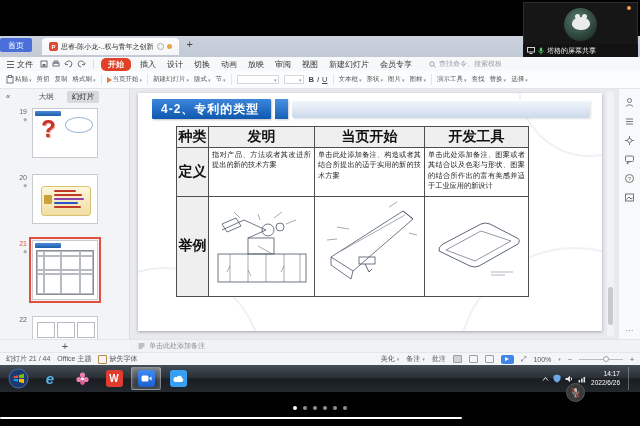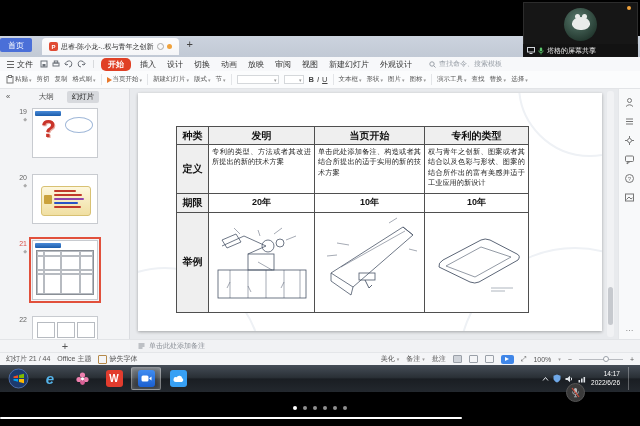--- a/index.html
+++ b/index.html
@@ -63,21 +63,21 @@
   
   .editor{flex:1;background:#e8eaed;position:relative;min-width:0;}
   .slide{position:absolute;left:8px;top:4px;right:16px;bottom:8px;background:#fff;box-shadow:0 1px 3px rgba(0,0,0,.3);overflow:hidden;}
   .arc{position:absolute;border:2px solid #eef1f5;border-radius:50%;}
   .slide-title-row{position:absolute;left:14px;top:6px;right:12px;height:20px;display:flex;align-items:center;gap:4px;}
   .banner{background:linear-gradient(180deg,#3c86dc,#0f58b0);color:#fff;font-weight:bold;font-size:12px;height:20px;display:flex;align-items:center;padding:0 12px 0 9px;letter-spacing:1px;border-radius:1px;box-shadow:1px 1px 2px rgba(0,0,0,.25);flex:none;}
   .banner-sq{width:13px;height:20px;background:linear-gradient(180deg,#4c90e0,#1561b8);box-shadow:1px 1px 2px rgba(0,0,0,.2);flex:none;}
   .banner-tail{flex:1;height:18px;background:linear-gradient(180deg,#f3f7fc,#ccd9ec);border-radius:2px;box-shadow:inset 0 1px 1px #fff,1px 1px 2px rgba(0,0,0,.12);}
   .ptable{position:absolute;left:38px;top:33px;width:352px;border-collapse:collapse;table-layout:fixed;background:#fff;}
   .ptable td{border:1px solid #4f4f4f;}
-  .hd,.lbl{background:#efefef;font-weight:bold;font-size:10px;text-align:center;color:#111;}
+  .hd,.lbl{background:#efefef;font-weight:bold;font-size:14px;text-align:center;color:#111;}
   .hd{height:15px;}
   .deftxt{font-size:7.2px;color:#222;padding:2px 3px 4px;line-height:1.45;text-align:justify;vertical-align:top;}
   .term{font-size:9px;font-weight:bold;text-align:center;height:16px;color:#111;}
   .ex{height:97px;text-align:center;vertical-align:middle;}
   .scroll{position:absolute;right:4px;top:2px;bottom:2px;width:7px;background:#f1f2f4;border-radius:3px;}
   .sthumb{position:absolute;left:1px;right:1px;top:196px;height:38px;background:#c6c9ce;border-radius:3px;}
   .rightbar{width:22px;background:#f8f9fa;border-left:1px solid #e4e6e9;display:flex;flex-direction:column;align-items:center;padding:8px 0 4px;gap:8px;box-sizing:border-box;flex:none;}
   .rightbar .more{margin-top:auto;font-size:8px;color:#888;line-height:1;}
   
   .bottomrow{height:12px;display:flex;flex:none;border-top:1px solid #e2e4e7;}
@@ -161,21 +161,21 @@
       <span class="msep"></span>
       <span class="mtab active">开始</span>
       <span class="mtab">插入</span>
       <span class="mtab">设计</span>
       <span class="mtab">切换</span>
       <span class="mtab">动画</span>
       <span class="mtab">放映</span>
       <span class="mtab">审阅</span>
       <span class="mtab">视图</span>
       <span class="mtab">新建幻灯片</span>
-      <span class="mtab">外观设计</span>
+      <span class="mtab">会员专享</span>
       <span class="msearch">
         <svg width="7" height="7" viewBox="0 0 7 7">
             <circle cx="3" cy="3" r="2.2" fill="none" stroke="#9aa0a8"></circle>
             <path d="M4.7 4.7 L6.5 6.5" stroke="#9aa0a8"></path>
           </svg>
         <span>查找命令、搜索模板</span>
       </span>
     </div>
 
     <div class="toolbar">
@@ -329,46 +329,47 @@
           </div>
         </div>
       </div>
 
       <div class="editor">
         <div class="slide">
           <div class="arc" style="width:190px;height:190px;left:-70px;bottom:-130px;"></div>
           <div class="arc" style="width:230px;height:230px;right:-90px;bottom:-150px;"></div>
           <div class="arc" style="width:140px;height:140px;right:-60px;top:-80px;"></div>
 
+          <div class="slide-title-row">
+            <div class="banner">
+                <span>4-2、专利的类型</span>
+              </div>
+            <div class="banner-sq"></div>
+            <div class="banner-tail"></div>
+          </div>
 
           <table class="ptable">
             <colgroup>
                 <col style="width:32px">
                 <col style="width:106px">
                 <col style="width:110px">
                 <col style="width:104px">
               </colgroup>
             <tbody>
                 <tr>
               <td class="hd">种类</td>
               <td class="hd">发明</td>
               <td class="hd">当页开始</td>
-              <td class="hd">专利的类型</td>
+              <td class="hd">开发工具</td>
             </tr>
             <tr>
               <td class="lbl">定义</td>
-              <td class="deftxt">专利的类型、方法或者其改进所提出的新的技术方案</td>
+              <td class="deftxt">指对产品、方法或者其改进所提出的新的技术方案</td>
               <td class="deftxt">单击此处添加备注、构造或者其结合所提出的适于实用的新的技术方案</td>
-              <td class="deftxt">权与青年之创新、图案或者其结合以及色彩与形状、图案的结合所作出的富有美感并适于工业应用的新设计</td>
-            </tr>
-            <tr>
-              <td class="lbl">期限</td>
-              <td class="term">20年</td>
-              <td class="term">10年</td>
-              <td class="term">10年</td>
+              <td class="deftxt">单击此处添加备注、图案或者其结合以及色彩与形状、图案的结合所作出的富有美感并适于工业应用的新设计</td>
             </tr>
             <tr>
               <td class="lbl">举例</td>
               <td class="ex">
                 <svg width="96" height="88" viewBox="0 0 96 88">
                   <g stroke="#4a5568" fill="none" stroke-width="0.8">
                     <rect x="4" y="54" width="88" height="28"></rect>
                     <path d="M16 54 v28 M34 54 v28 M52 54 v28 M70 54 v28 M86 54 v28" stroke-width="0.5"></path>
                     <path d="M16 66 l-3 6 M34 70 l3 6 M70 66 l-3 6" stroke-width="0.5"></path>
                     <rect x="34" y="38" width="26" height="16"></rect>

